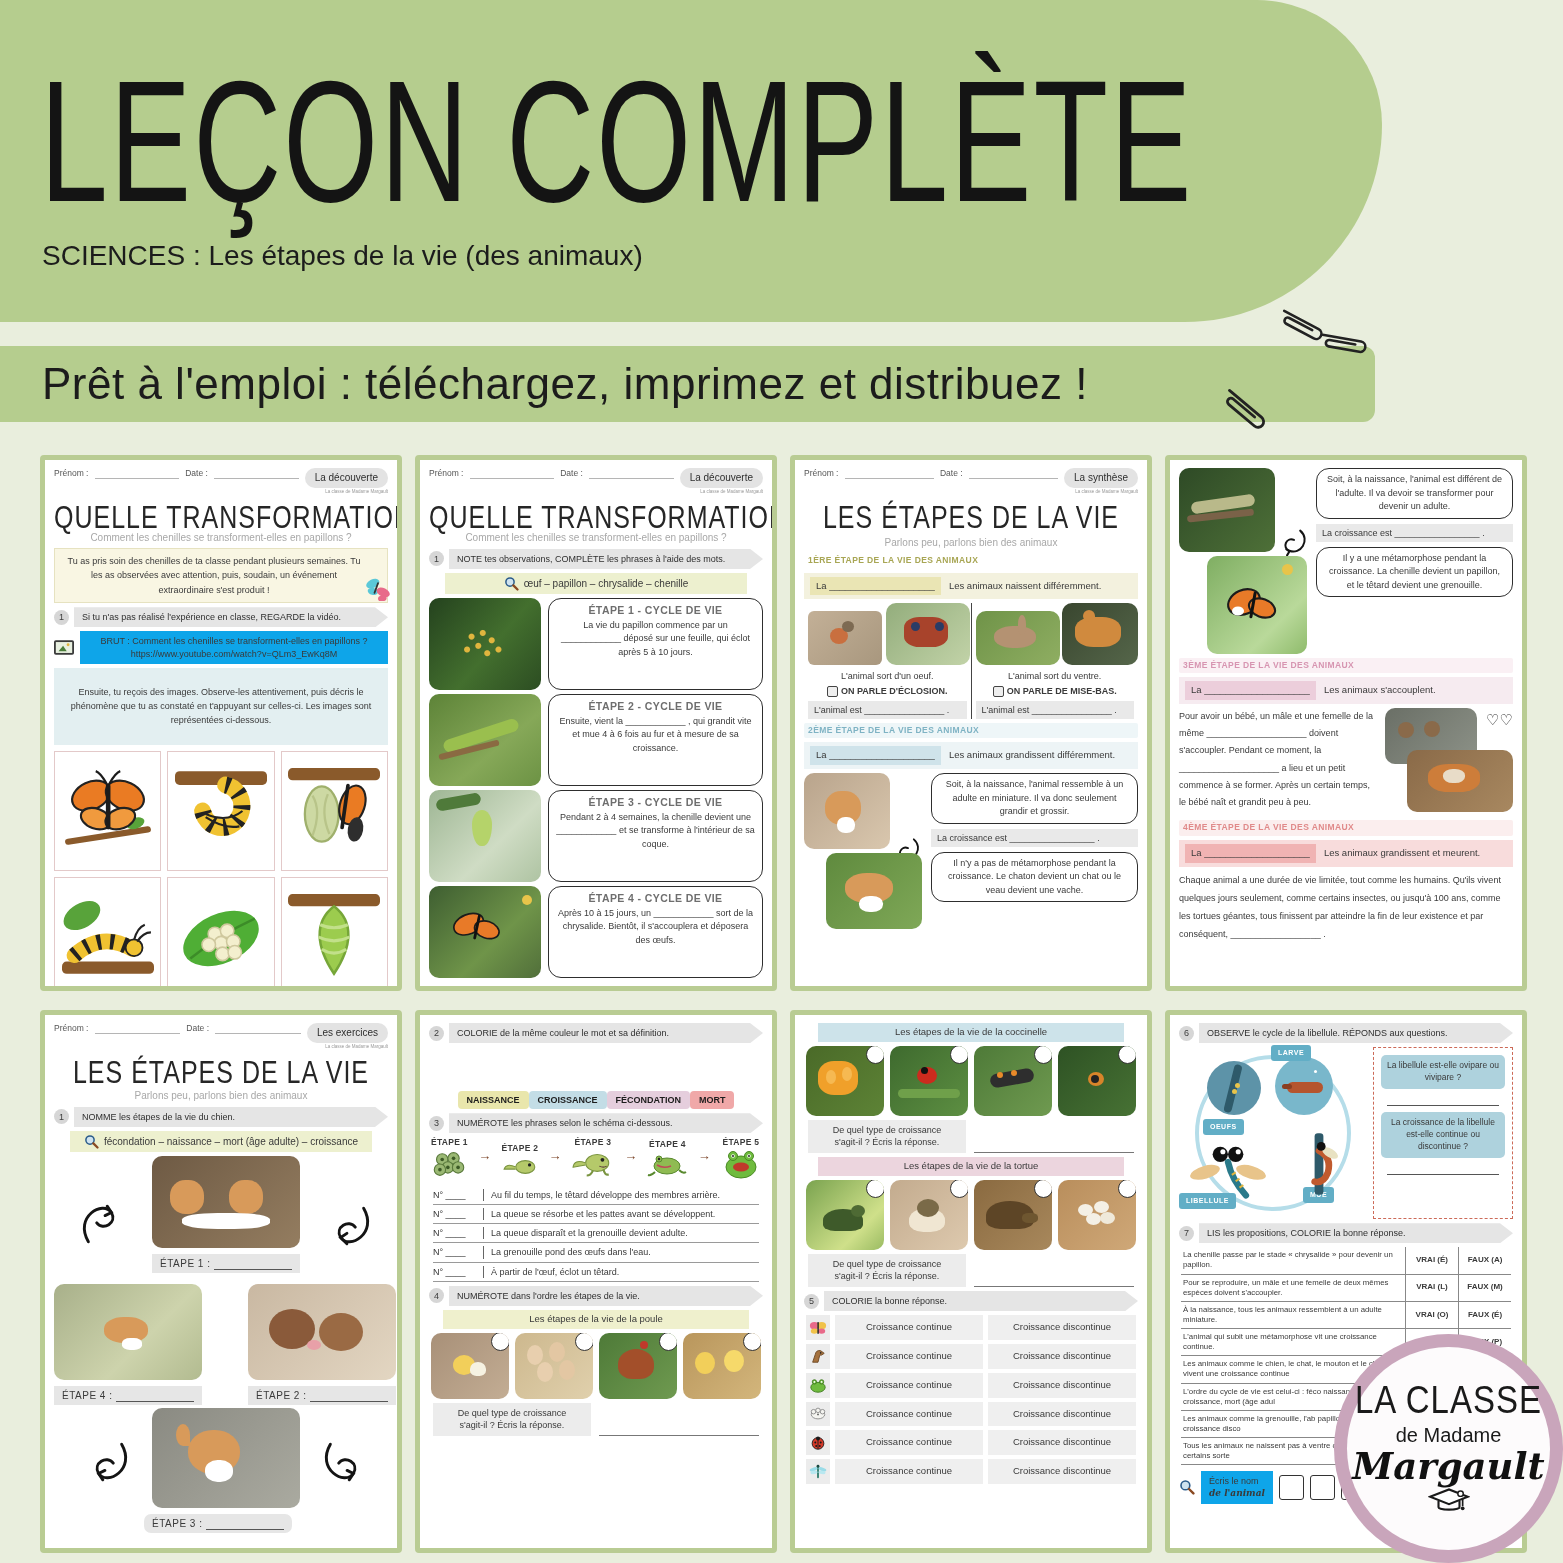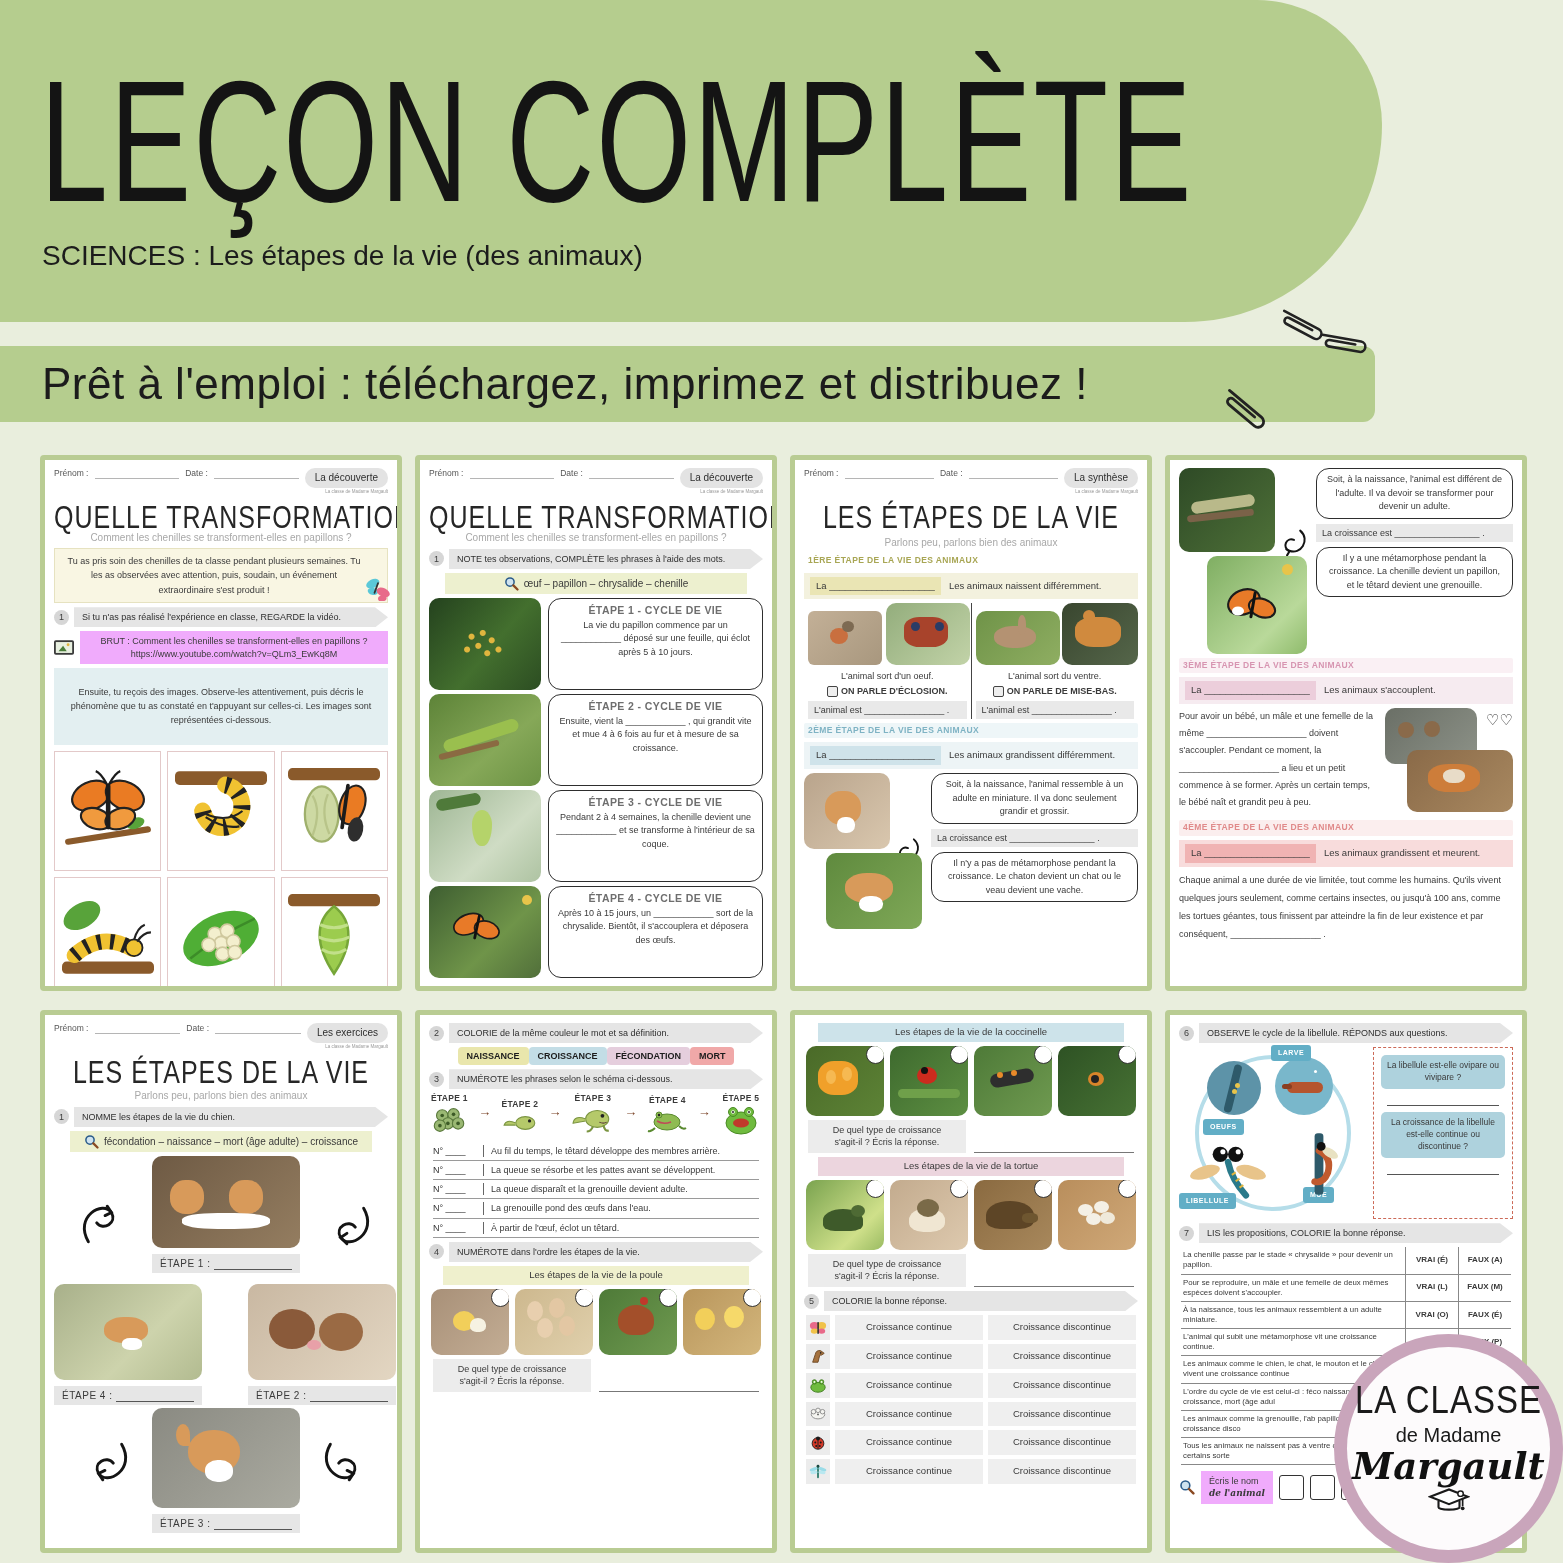--- a/index.html
+++ b/index.html
@@ -29,21 +29,21 @@
   .wtitle{text-align:center;font-size:25px;font-weight:300;letter-spacing:1px;transform:scaleY(1.25);
           transform-origin:center top;color:#262626;line-height:1;height:30px;margin-top:3px;white-space:nowrap;}
   .wsub{text-align:center;color:#a8a8a8;font-size:10px;}
   .banner{display:flex;align-items:center;gap:5px;}
   .bnum{width:15px;height:15px;border-radius:50%;background:#d6d6d6;display:flex;align-items:center;
         justify-content:center;font-size:9px;color:#3c3c3c;flex:none;}
   .bq{flex:1;background:#e5e5e5;padding:4px 16px 4px 8px;color:#2f2f2f;
       clip-path:polygon(0 0,calc(100% - 13px) 0,100% 50%,calc(100% - 13px) 100%,0 100%);}
   .cream{background:#f9f6e3;border:1px solid #e6e2c0;padding:5px 22px 5px 8px;text-align:center;line-height:1.6;position:relative;}
   .bluebox{background:#e3eff1;padding:17px 8px;text-align:center;line-height:1.6;}
-  .graybox{background:#f0abfc;padding:4px 8px;}
+  .graybox{background:#0ea5e9;padding:4px 8px;}
   .wordbank{background:#edf0cf;display:flex;align-items:center;justify-content:center;gap:5px;
             padding:3px;margin:0 16px;font-size:10px;}
   .pgrid{display:grid;grid-template-columns:repeat(3,1fr);gap:6px;margin-top:2px;}
   .cell{border:1px solid #e3c9c9;height:118px;display:flex;align-items:center;justify-content:center;background:#fff;}
   .ph{border-radius:10px;position:relative;overflow:hidden;flex:none;}
   .steprow{display:flex;gap:7px;align-items:stretch;border-radius:17px;}
   .stepbox{border:1.6px solid #2e2e2e;border-radius:13px;padding:4px 7px;flex:1;text-align:center;line-height:1.5;}
   .steph{color:#6e6e6e;font-weight:bold;font-size:10.5px;letter-spacing:0.4px;}
   .sec{font-size:8.5px;font-weight:bold;letter-spacing:0.4px;padding:2px 4px;border-radius:2px;}
   .fillrow{display:flex;align-items:center;gap:8px;padding:4px 6px;font-size:9.5px;}
@@ -493,33 +493,33 @@
       </svg>
     <svg style="position:absolute;left:268px;top:282px;transform:rotate(180deg) scaleX(-1);" viewBox="0 0 44 44" width="46" height="46">
         <path d="M8 38 C -6 14 22 -2 30 10 C 36 20 22 28 16 20" fill="none" stroke="#141414" stroke-width="2.8" stroke-linecap="round"></path>
         <path d="M26 4 L30 10 L24 13" fill="none" stroke="#141414" stroke-width="2.8" stroke-linecap="round"></path>
       </svg>
     <div class="ph" style="position:absolute;left:98px;top:252px;width:148px;height:100px;background:linear-gradient(135deg,#8a8a82,#aaaaa0);">
         <i style="position:absolute;left:24%;top:22%;width:52px;height:44px;background:#d89a5a;border-radius:48%;"></i>
         <i style="position:absolute;left:36%;top:52%;width:28px;height:22px;background:#fff;border-radius:45%;"></i>
         <i style="position:absolute;left:16%;top:16%;width:14px;height:22px;background:#d89a5a;border-radius:50% 50% 0 50%;"></i>
       </div>
-    <div class="etlab" style="position:absolute;left:98px;top:358px;width:148px;box-sizing:border-box;">
+    <div class="etlab" style="position:absolute;left:90px;top:358px;width:148px;box-sizing:border-box;border-radius:7px;">
         <span>ÉTAPE 3 :</span>
         <span class="line"></span>
       </div>
   </div>
 </div>
 
 <div class="card r2 cx2">
   <div class="banner">
     <span class="bnum">2</span>
     <span class="bq">COLORIE de la même couleur le mot et sa définition.</span>
   </div>
-  <div style="display:flex;justify-content:center;">
+  <div style="display:flex;justify-content:center;margin-top:44px;">
     <span class="pill" style="background:#e9e6ac;">NAISSANCE</span>
     <span class="pill" style="background:#c3dde6;">CROISSANCE</span>
     <span class="pill" style="background:#e5cedd;">FÉCONDATION</span>
     <span class="pill" style="background:#f0a8a8;">MORT</span>
   </div>
   <div class="banner">
     <span class="bnum">3</span>
     <span class="bq">NUMÉROTE les phrases selon le schéma ci-dessous.</span>
   </div>
   <div class="cyc5">

